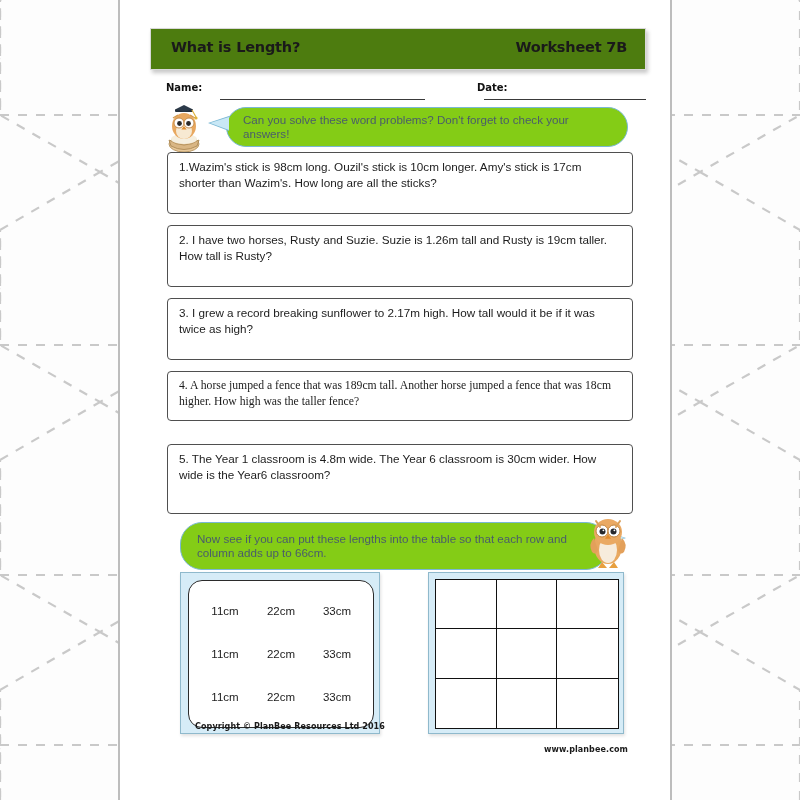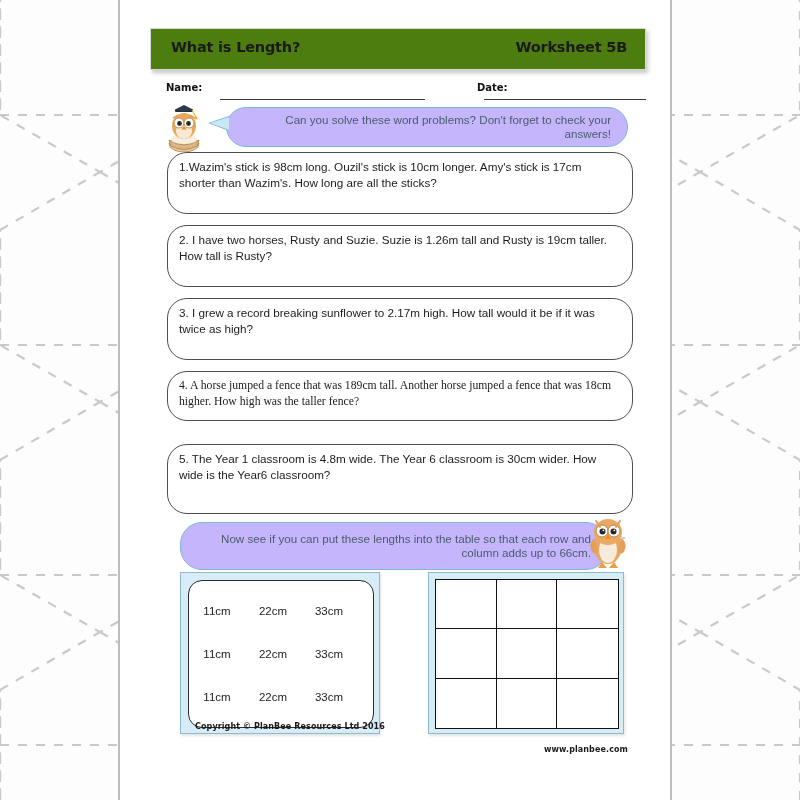--- a/index.html
+++ b/index.html
@@ -82,28 +82,28 @@
     position: absolute;
     height: 0;
     border-bottom: 1.6px solid #3a3a3a;
   }
   #name-rule { left: 100px; top: 99px; width: 205px; }
   #date-rule { left: 364px; top: 99px; width: 162px; }
 
   
   .bubble {
     position: absolute;
-    background: #c4b5fd;
+    background: #84cc16;
     border: 1.6px solid #7ab8d4;
     border-radius: 22px;
     box-sizing: border-box;
     color: #4a5d6b;
     font-size: 11.6px;
     line-height: 14.5px;
-    text-align: right;
+    text-align: left;
     display: flex;
     align-items: center;
     justify-content: center;
     padding: 4px 16px;
   }
   #bubble-top { left: 106px; top: 107px; width: 402px; height: 40px; }
   #bubble-bottom { left: 60px; top: 522px; width: 428px; height: 48px; }
 
   .bubble-tail {
     position: absolute;
@@ -138,21 +138,21 @@
     z-index: 2;
   }
 
   
   .qbox {
     position: absolute;
     left: 47px;
     width: 466px;
     background: #ffffff;
     border: 1.3px solid #4f4f4f;
-    border-radius: 20px;
+    border-radius: 4px;
     box-sizing: border-box;
     padding: 6px 12px 6px 11px;
     font-size: 11.7px;
     line-height: 15.5px;
     color: #1c1c1c;
   }
 
   
   #lengths-box {
     position: absolute;
@@ -173,21 +173,21 @@
     border: 1.6px solid #2b2b2b;
     border-radius: 14px;
     box-sizing: border-box;
     display: flex;
     flex-direction: column;
     justify-content: space-around;
     padding: 8px 0;
   }
   .length-row {
     display: flex;
-    justify-content: flex-start;
+    justify-content: center;
     font-size: 11.5px;
     color: #1c1c1c;
   }
   .length-cell { width: 56px; text-align: center; }
 
   #grid-box {
     position: absolute;
     left: 308px;
     top: 572px;
     width: 196px;
@@ -260,21 +260,21 @@
       <line x1="0" y1="575" x2="800" y2="575"></line>
       <line x1="0" y1="745" x2="800" y2="745"></line>
     </g>
   </svg>
 </div>
 
 <div id="page">
 
   <div id="header-bar">
     <div id="title-left">What is Length?</div>
-    <div id="title-right">Worksheet 5B</div>
+    <div id="title-right">Worksheet 7B</div>
   </div>
 
   <div id="name-label">Name:</div>
   <div class="rule-line" id="name-rule"></div>
   <div id="date-label">Date:</div>
   <div class="rule-line" id="date-rule"></div>
 
   <div class="owl" id="owl-top">
     <svg viewBox="0 0 48 52" width="48" height="52">
       <ellipse cx="24" cy="44" rx="15" ry="8" fill="#e8c89a" stroke="#b99a68" stroke-width="1"></ellipse>

